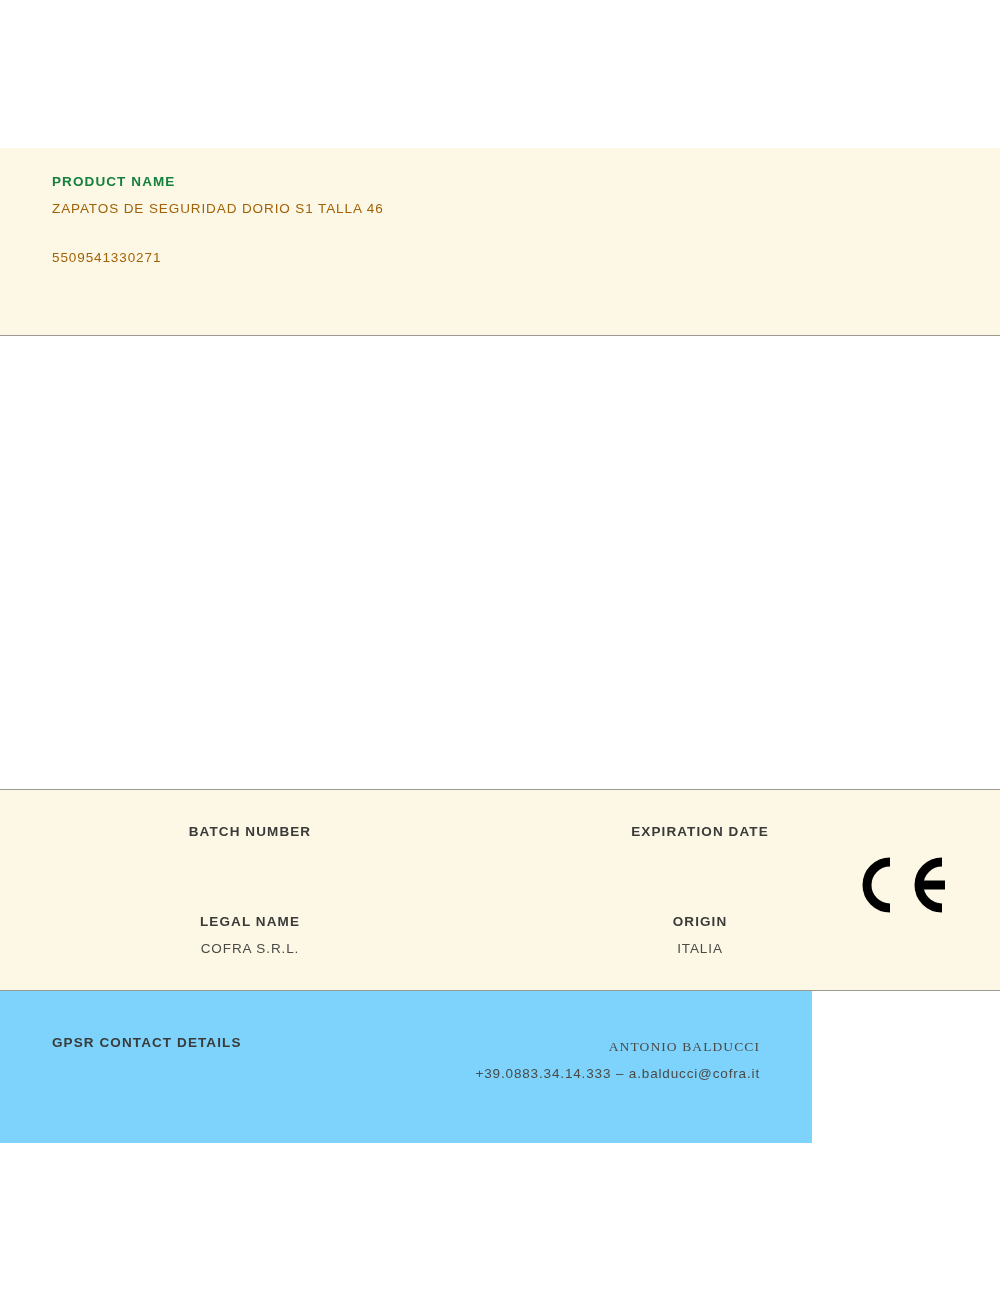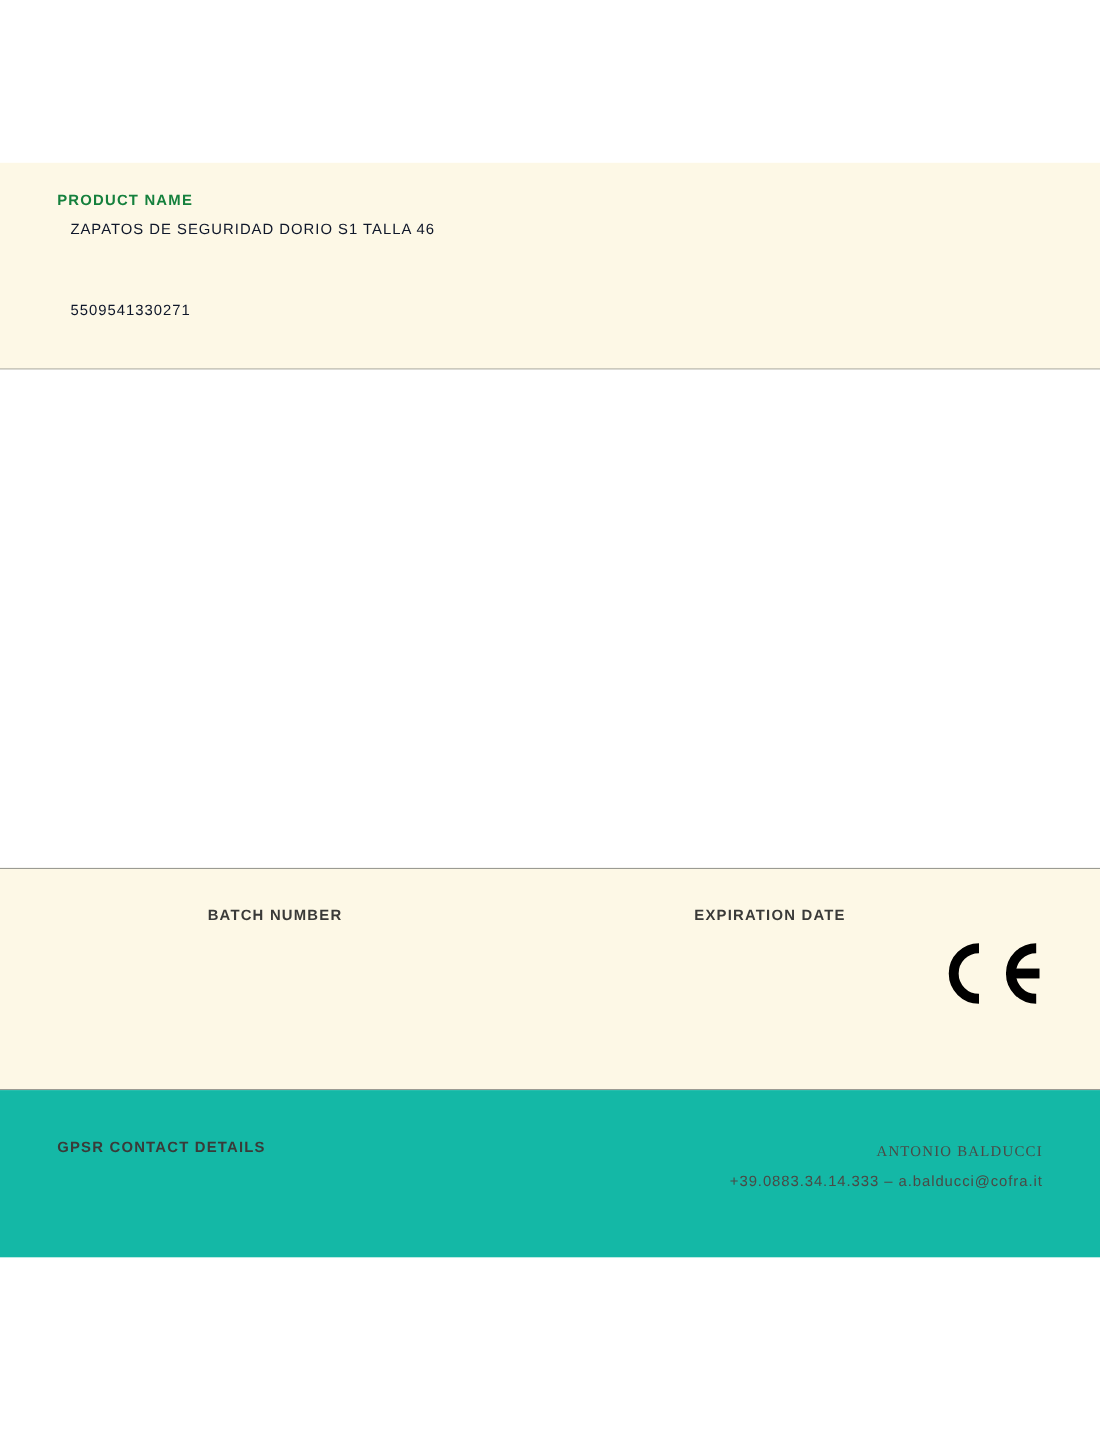--- a/index.html
+++ b/index.html
@@ -41,22 +41,22 @@
   .field-label {
     font-size: 13.5px;
     font-weight: bold;
     letter-spacing: 1.1px;
     color: #15803d;
     margin: 0 0 12px 0;
   }
   .field-value {
     font-size: 13.5px;
     letter-spacing: 0.9px;
-    color: #0f172a;
-    margin: 12px;
+    color: #a16207;
+    margin: 0;
   }
   .spacer-block {
     height: 34px;
   }
 
   
   .mid-blank {
     position: absolute;
     left: 0;
     top: 336px;
@@ -115,23 +115,23 @@
     top: 64px;
     width: 100px;
     height: 62px;
   }
 
   
   .gpsr-block {
     position: absolute;
     left: 0;
     top: 991px;
-    width: 1000px;
+    width: 812px;
     height: 152px;
-    background: #14b8a6;
+    background: #7dd3fc;
     box-sizing: border-box;
   }
   .gpsr-title {
     position: absolute;
     left: 52px;
     top: 44px;
     font-size: 13.5px;
     font-weight: bold;
     letter-spacing: 1.1px;
     color: #3a3a38;
@@ -173,20 +173,30 @@
       <div class="col-a">
         <div class="col-label">BATCH NUMBER</div>
         <div class="col-value"></div>
       </div>
       <div class="col-b">
         <div class="col-label">EXPIRATION DATE</div>
         <div class="col-value"></div>
       </div>
     </div>
 
+    <div class="batch-row row2">
+      <div class="col-a">
+        <div class="col-label">LEGAL NAME</div>
+        <div class="col-value">COFRA S.R.L.</div>
+      </div>
+      <div class="col-b">
+        <div class="col-label">ORIGIN</div>
+        <div class="col-value">ITALIA</div>
+      </div>
+    </div>
 
     <div class="ce-mark">
       <svg width="100" height="62" viewBox="0 0 100 62" xmlns="http://www.w3.org/2000/svg">
         <path d="M40 8 A23 23 0 1 0 40 54" fill="none" stroke="#000000" stroke-width="9"></path>
         <path d="M92 8 A23 23 0 1 0 92 54" fill="none" stroke="#000000" stroke-width="9"></path>
         <rect x="69" y="26.5" width="26" height="9" fill="#000000"></rect>
       </svg>
     </div>
   </div>
 

